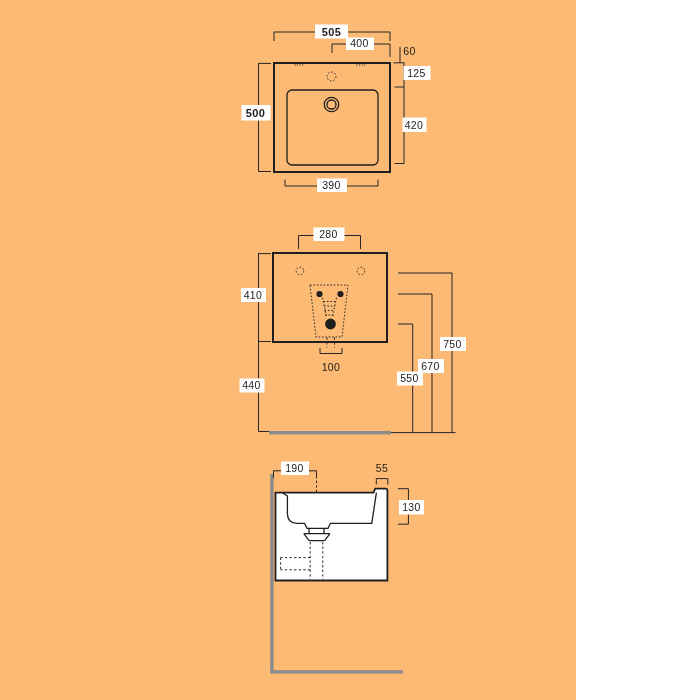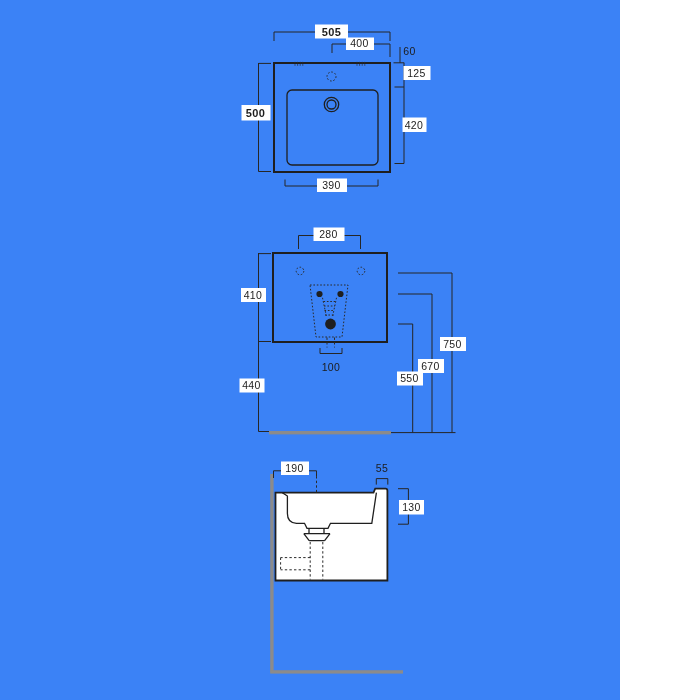--- a/index.html
+++ b/index.html
@@ -1,16 +1,16 @@
 <!DOCTYPE html>
 <html><head>
 <meta charset="utf-8">
 <style>
   html,body{margin:0;padding:0;background:#ffffff;}
-  .canvas{position:relative;width:620px;height:700px;background:#3b82f6;overflow:hidden;}
+  .canvas{position:relative;width:576px;height:700px;background:#fdba74;overflow:hidden;}
   svg{position:absolute;left:0;top:0;}
   text{font-family:"Liberation Sans", sans-serif;fill:#1c1c1c;letter-spacing:0.4px;}
   .dimtxt{font-size:10.5px;font-weight:400;}
   .dimtxt-bold{font-size:11px;font-weight:700;}
   .thin{stroke:#262626;stroke-width:1;fill:none;}
   .mid{stroke:#1f1f1f;stroke-width:1.3;fill:none;}
   .thick{stroke:#1f1f1f;stroke-width:2;fill:none;}
   .dash{stroke:#2a2a2a;stroke-width:1;fill:none;stroke-dasharray:2.4 2.2;}
   .dot{stroke:#2a2a2a;stroke-width:1;fill:none;stroke-dasharray:1.6 1.8;}
   .lblbg{fill:#ffffff;stroke:none;}

